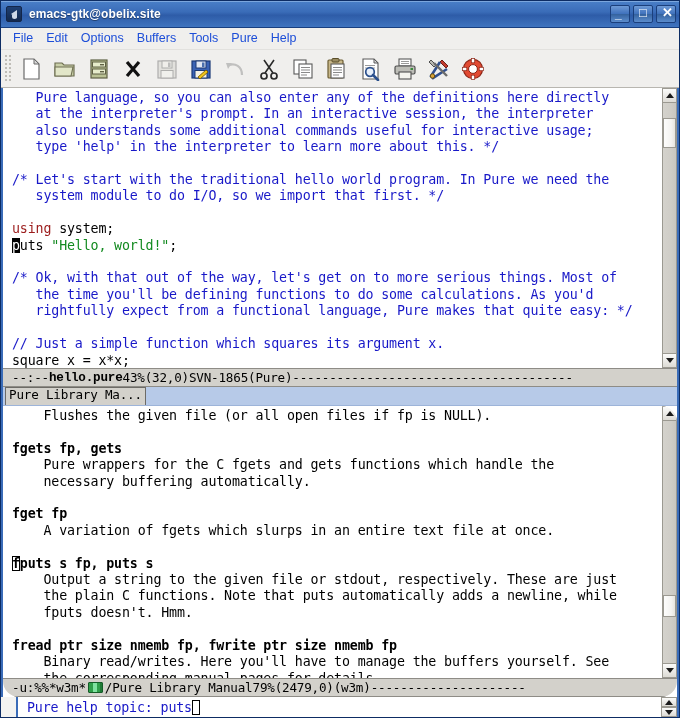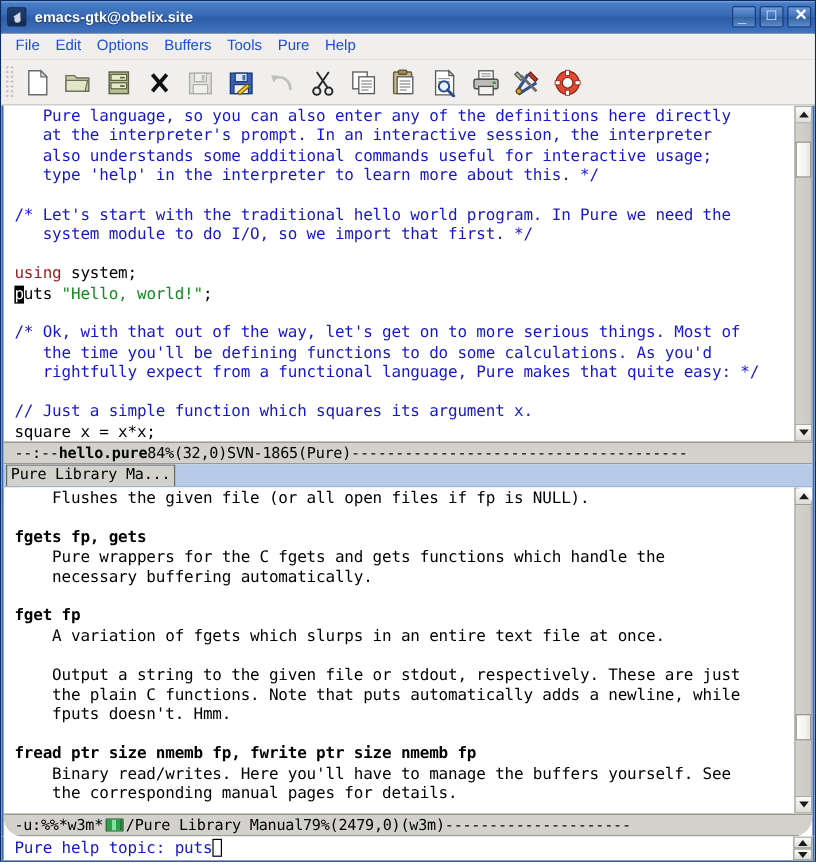--- a/index.html
+++ b/index.html
@@ -209,21 +209,21 @@
     font-family: "DejaVu Sans Mono", monospace;
     font-size: 12.6px;
     line-height: 16px;
     color:#000000;
     white-space: pre;
     overflow: hidden;
     padding-left: 9px;
     letter-spacing: -0.2px;
     display:flex; align-items:center;
   }
-  .modeline b { font-weight: bold; }
+  .modeline b { font-weight: bold; font-family: Liberation Mono, monospace; }
   .ml-icon{
     display:inline-block; width:15px; height:11px;
     vertical-align:-1px; margin:0 2px;
     background: linear-gradient(to right,#2f9e4a 0 4px,#7fe2a0 4px 8px,#2f9e4a 8px 11px,#1e7a36 11px 15px);
     border:1px solid #145c28; box-sizing:border-box; border-radius:1px;
   }
 
   
   .tabline {
     flex: 0 0 18px;
@@ -252,20 +252,21 @@
     background:#ffffff;
     display:flex; align-items:center;
     font-family:"DejaVu Sans Mono", monospace;
     font-size:13.3px;
     color:#1818c8;
     padding-left: 9px;
     white-space:pre;
     letter-spacing:-0.15px;
     border-left: 2px solid #3a6cb8;
     border-right: 2px solid #3a6cb8;
+    margin-left: 15px;
   }
   #minibuffer .mb-text { flex:1 1 auto; }
   .mb-stepper {
     flex:0 0 16px; align-self:stretch;
     background:#f4f3f1;
     display:flex; flex-direction:column;
   }
   .mb-stepper .sb-arrow{ flex:1 1 50%; }
 
   
@@ -524,38 +525,39 @@
               </div>
             <div class="sb-track">
               <div class="sb-thumb" style="top:6%;height:12%;"></div>
             </div>
             <div class="sb-arrow sb-down">
                 <i></i>
               </div>
           </div>
         </div>
 
-        <div class="modeline"><span>--:--</span>   <b>hello.pure</b>     <span>84%</span> <span>(32,0)</span>    <span>SVN-1865</span>  <span>(Pure)</span><span>--------------------------------------</span></div>
+        <div class="modeline"><span>--:--</span>   <b>hello.pure</b>     <span>43%</span> <span>(32,0)</span>    <span>SVN-1865</span>  <span>(Pure)</span><span>--------------------------------------</span></div>
       </div>
 
       <div class="tabline">
         <div class="w3mtab">Pure Library Ma...</div>
       </div>
 
       <div class="ewindow" style="flex:1 1 auto;border-radius:16px;">
         <div class="etextrow">
           <div class="etext">    Flushes the given file (or all open files if fp is NULL).
 
 <span class="dfn">fgets fp, gets</span>
     Pure wrappers for the C fgets and gets functions which handle the
     necessary buffering automatically.
 
 <span class="dfn">fget fp</span>
     A variation of fgets which slurps in an entire text file at once.
 
+<span class="dfn"><span class="cursor-hollow">f</span>puts s fp, puts s</span>
     Output a string to the given file or stdout, respectively. These are just
     the plain C functions. Note that puts automatically adds a newline, while
     fputs doesn't. Hmm.
 
 <span class="dfn">fread ptr size nmemb fp, fwrite ptr size nmemb fp</span>
     Binary read/writes. Here you'll have to manage the buffers yourself. See
     the corresponding manual pages for details.</div>
 
           <div class="escroll">
             <div class="sb-arrow sb-up">

